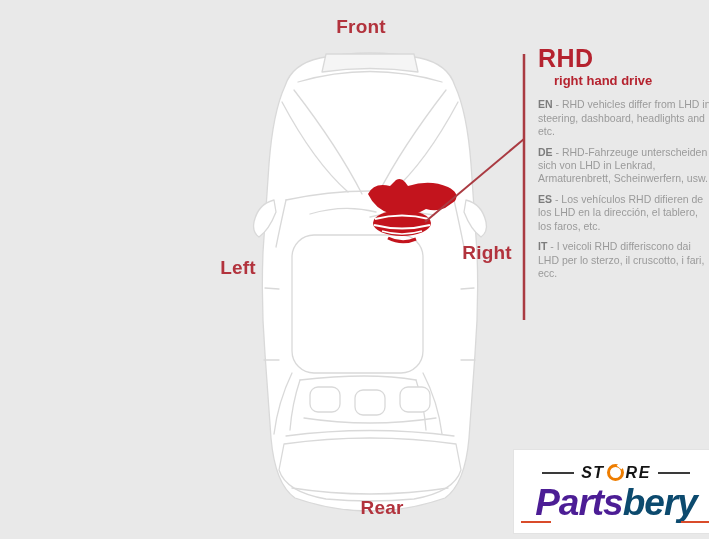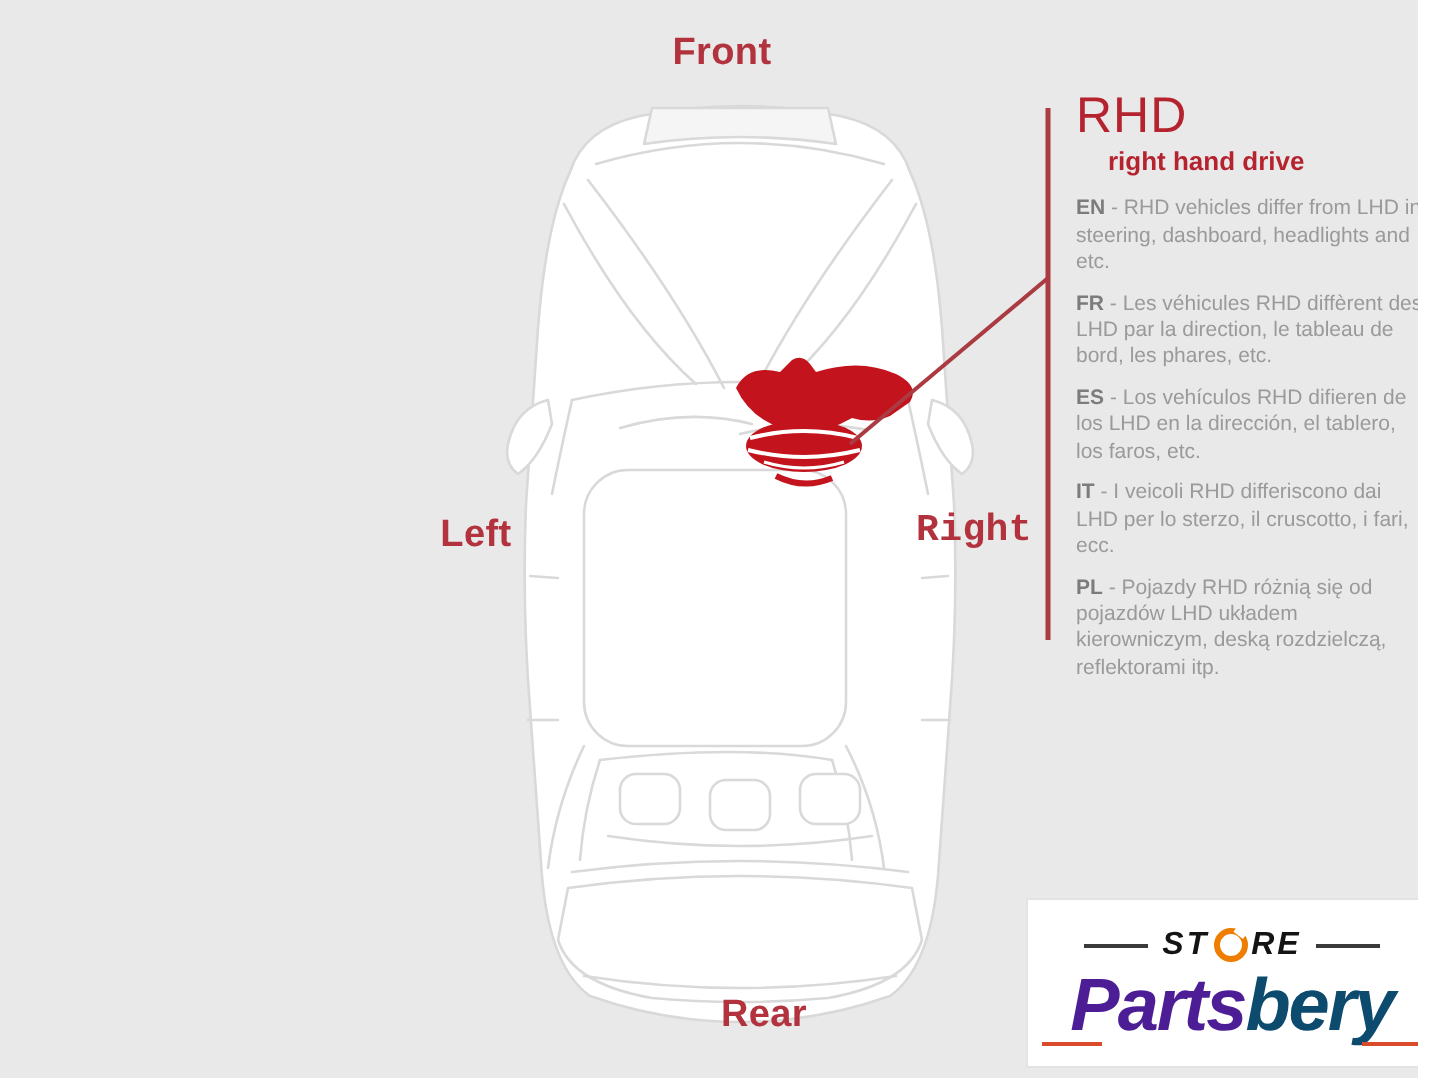--- a/index.html
+++ b/index.html
@@ -6,26 +6,26 @@
   body{font-family:"Liberation Sans",sans-serif;}
   .stage{position:relative;width:709px;height:539px;background:#e9e9e9;overflow:hidden;}
 
   
   .car-svg{position:absolute;left:0;top:0;}
 
   
   .dir-label{position:absolute;transform:translateX(-50%);font-size:19px;font-weight:800;color:#b2333d;letter-spacing:.2px;white-space:nowrap;}
   .label-front{left:361px;top:16px;}
   .label-left{left:238px;top:257px;}
-  .label-right{left:487px;top:254px;font-family:Liberation Mono, monospace;}
+  .label-right{left:487px;top:242px;}
   .label-rear{left:382px;top:497px;}
 
   
   .rhd-panel{position:absolute;left:538px;top:46px;width:174px;}
-  .panel-title{font-size:25px;font-weight:400;color:#b5232f;letter-spacing:.5px;line-height:1;}
+  .panel-title{font-size:25px;font-weight:700;color:#b5232f;letter-spacing:.5px;line-height:1;}
   .panel-subtitle{font-size:13px;font-weight:700;color:#b5232f;margin:3px 0 10px 16px;line-height:1.1;}
   .lang-item{font-size:10.5px;line-height:1.28;color:#9a9a9a;margin-bottom:7px;}
   .lang-item .code{font-weight:700;color:#7c7c7c;}
 
   
   .logo-card{position:absolute;left:513px;top:449px;width:206px;height:85px;background:#ffffff;border:1px solid #e3e3e3;box-sizing:border-box;display:flex;flex-direction:column;align-items:center;justify-content:center;padding-top:2px;}
   .store-row{display:flex;align-items:center;gap:7px;}
   .store-rule{width:32px;height:2px;background:#3a3a3a;}
   .store-text{font-style:italic;font-weight:800;font-size:16px;color:#141414;letter-spacing:1.5px;display:flex;align-items:flex-start;}
   .store-o{display:inline-block;width:11px;height:11px;border:3px solid #ee7d00;border-radius:50%;margin:0 2px;position:relative;top:0px;}
@@ -108,30 +108,27 @@
   <div class="dir-label label-rear">Rear</div>
 
   <div class="rhd-panel">
     <div class="panel-title">RHD</div>
     <div class="panel-subtitle">right hand drive</div>
 
     <div class="lang-item">
       <span class="code">EN</span> <span>- RHD vehicles differ from LHD in steering, dashboard, headlights and etc.</span>
     </div>
     <div class="lang-item">
-      <span class="code">FR</span> <span>- Les véhicules RHD diffèrent des LHD par la direction, le tableau de bord, les phares, etc.</span>
+      <span class="code">DE</span> <span>- RHD-Fahrzeuge unterscheiden sich von LHD in Lenkrad, Armaturenbrett, Scheinwerfern, usw.</span>
     </div>
     <div class="lang-item">
       <span class="code">ES</span> <span>- Los vehículos RHD difieren de los LHD en la dirección, el tablero, los faros, etc.</span>
     </div>
     <div class="lang-item">
       <span class="code">IT</span> <span>- I veicoli RHD differiscono dai LHD per lo sterzo, il cruscotto, i fari, ecc.</span>
-    </div>
-    <div class="lang-item">
-      <span class="code">PL</span> <span>- Pojazdy RHD różnią się od pojazdów LHD układem kierowniczym, deską rozdzielczą, reflektorami itp.</span>
     </div>
   </div>
 
   <div class="logo-card">
     <div class="store-row">
       <span class="store-rule"></span>
       <span class="store-text">
         <span>ST</span>
           <span class="store-o">
             <span class="o-gap"></span>

